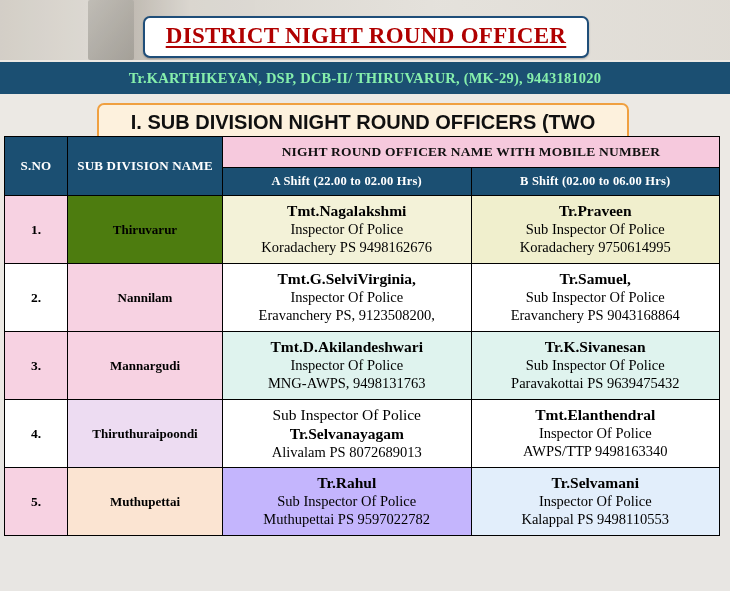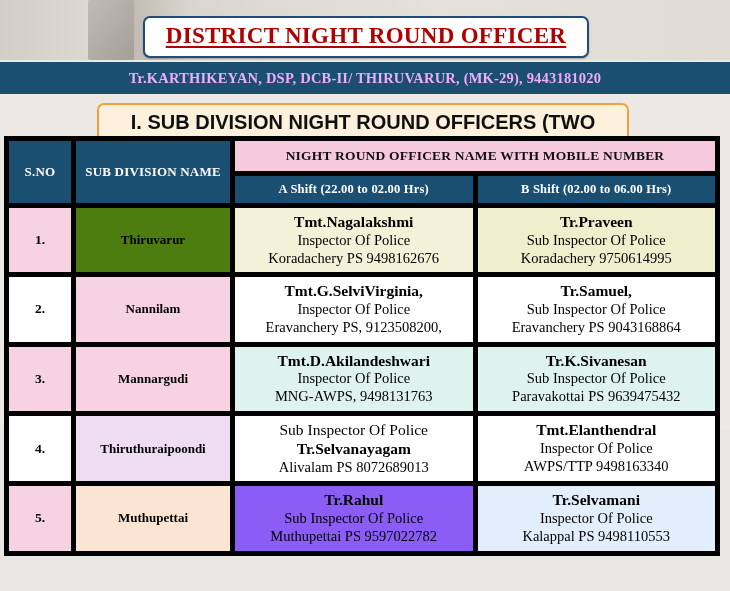--- a/index.html
+++ b/index.html
@@ -33,40 +33,40 @@
   }
   .title-wrap .title{
     color:#b00000;font-weight:bold;font-size:23px;letter-spacing:.3px;
     text-decoration:underline;text-underline-offset:3px;
     font-family:"Liberation Serif",serif;
   }
 
   
   .officer-bar{
     position:absolute;top:62px;left:0;width:730px;height:32px;
-    background:#1b4f72;color:#f0abfc;
+    background:#1b4f72;color:#86efac;
     display:flex;align-items:center;justify-content:center;
     font-weight:bold;font-size:14.5px;letter-spacing:.2px;
   }
 
   
   .subhead{
     position:absolute;top:103px;left:97px;width:532px;
     box-sizing:border-box;
     background:#fdf1dd;border:2px solid #f0a040;border-radius:7px;
     text-align:center;padding:6px 4px;
     font-family:"Liberation Sans",sans-serif;
     font-weight:bold;font-size:20px;color:#101010;
   }
 
   
   .tbl-wrap{position:absolute;top:136px;left:4px;width:716px;}
   table{border-collapse:collapse;width:716px;table-layout:fixed;
         font-family:"Liberation Serif",serif;}
-  th,td{border:5px solid #000000;vertical-align:middle;}
+  th,td{border:1px solid #000000;vertical-align:middle;}
   thead th{
     background:#1b4f72;color:#fff;text-align:center;
     font-weight:bold;letter-spacing:.2px;
   }
   th.sno{width:60px;font-size:13px;line-height:1.15;}
   th.subdiv{width:152px;font-size:13px;line-height:1.15;}
   th.bignrm{font-size:13.5px;padding:7px 4px;}
   th.shift{font-size:12.5px;padding:6px 4px;font-weight:bold;margin-left:27px;}
   th.pinkhdr{background:#f6c9dd;color:#111;}
 
@@ -161,21 +161,21 @@
             </td>
             <td class="cell" style="background: rgb(255, 255, 255);">
               <div class="l1" style="font-weight: bold;">Tmt.Elanthendral</div>
               <div class="l2" style="font-weight: normal;">Inspector Of Police</div>
               <div class="l3" style="font-weight: normal;">AWPS/TTP 9498163340</div>
             </td>
           </tr>
           <tr>
             <td class="sno" style="background: rgb(247, 210, 226);">5.</td>
             <td class="subdiv" style="background: rgb(251, 228, 210);">Muthupettai</td>
-            <td class="cell" style="background: #8b5cf6;">
+            <td class="cell" style="background: #c4b5fd;">
               <div class="l1" style="font-weight: bold;">Tr.Rahul</div>
               <div class="l2" style="font-weight: normal;">Sub Inspector Of Police</div>
               <div class="l3" style="font-weight: normal;">Muthupettai PS 9597022782</div>
             </td>
             <td class="cell" style="background: rgb(226, 238, 251);">
               <div class="l1" style="font-weight: bold;">Tr.Selvamani</div>
               <div class="l2" style="font-weight: normal;">Inspector Of Police</div>
               <div class="l3" style="font-weight: normal;">Kalappal PS 9498110553</div>
             </td>
           </tr>

